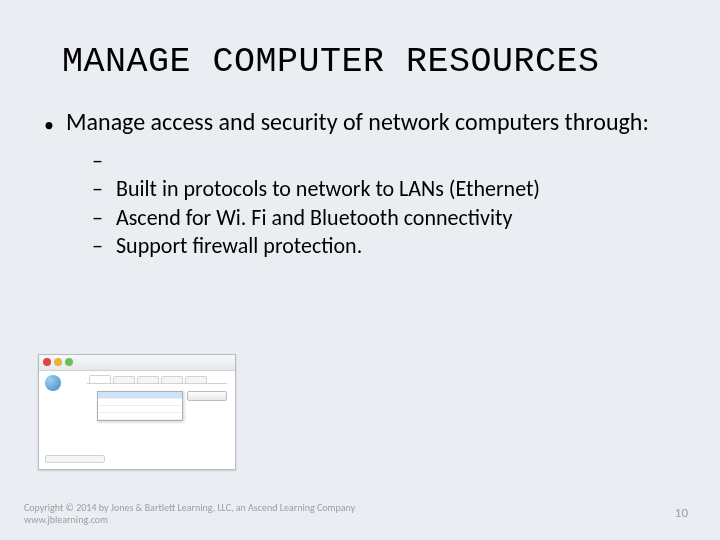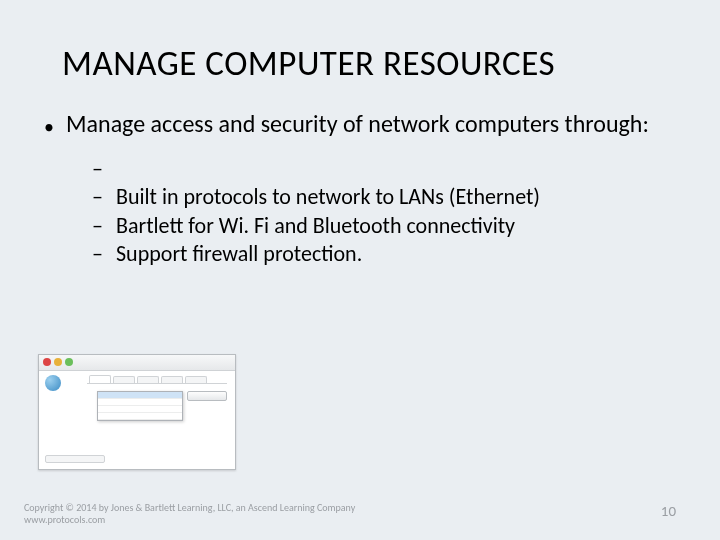--- a/index.html
+++ b/index.html
@@ -18,26 +18,27 @@
     padding: 42px 44px 0 44px;
     position: relative;
   }
   .title {
     font-size: 35px;
     font-weight: 400;
     letter-spacing: 0.5px;
     margin-bottom: 26px;
     margin-left: 18px;
     white-space: nowrap;
+    font-family: Liberation Mono, monospace;
   }
   .bullet-main {
     display: flex;
     font-size: 24px;
     line-height: 1.2;
-    margin-bottom: 14px;
+    margin-bottom: 8px;
   }
   .bullet-main .dot {
     width: 22px;
     flex-shrink: 0;
     padding-top: 2px;
   }
   .bullet-main .dot::before {
     content: "•";
     font-size: 20px;
   }
@@ -163,23 +164,23 @@
     position: absolute;
     bottom: 14px;
     right: 24px;
     left: 24px;
     font-size: 10px;
     color: #9a9ea3;
     line-height: 1.2;
   }
   .pagenum {
     position: absolute;
-    right: 44px;
+    right: 32px;
     bottom: 20px;
-    font-size: 15px;
+    font-size: 13px;
     color: #9a9ea3;
   }
 </style>
 </head>
 <body>
 
 <div class="slide">
 
   <h1 class="title">MANAGE COMPUTER RESOURCES</h1>
 
@@ -191,21 +192,21 @@
   <div class="sublist">
     <div class="sub-item">
       <span class="dash">–</span>
     </div>
     <div class="sub-item">
       <span class="dash">–</span>
       <span>Built in protocols to network to LANs (Ethernet)</span>
     </div>
     <div class="sub-item">
       <span class="dash">–</span>
-      <span>Bartlett for Wi. Fi and Bluetooth connectivity</span>
+      <span>Ascend for Wi. Fi and Bluetooth connectivity</span>
     </div>
     <div class="sub-item">
       <span class="dash">–</span>
       <span>Support firewall protection.</span>
     </div>
   </div>
 
   <div class="screenshot">
     <div class="ss-titlebar">
       <span class="ss-close"></span>
@@ -236,16 +237,16 @@
       </div>
       <div class="ss-advanced"></div>
       <div class="ss-bottom"></div>
     </div>
   </div>
 
   <div class="pagenum">10</div>
 
   <div class="footer">
     <div>Copyright © 2014 by Jones &amp; Bartlett Learning, LLC, an Ascend Learning Company</div>
-    <div>www.protocols.com</div>
+    <div>www.jblearning.com</div>
   </div>
 
 </div>
 
 </body></html>

